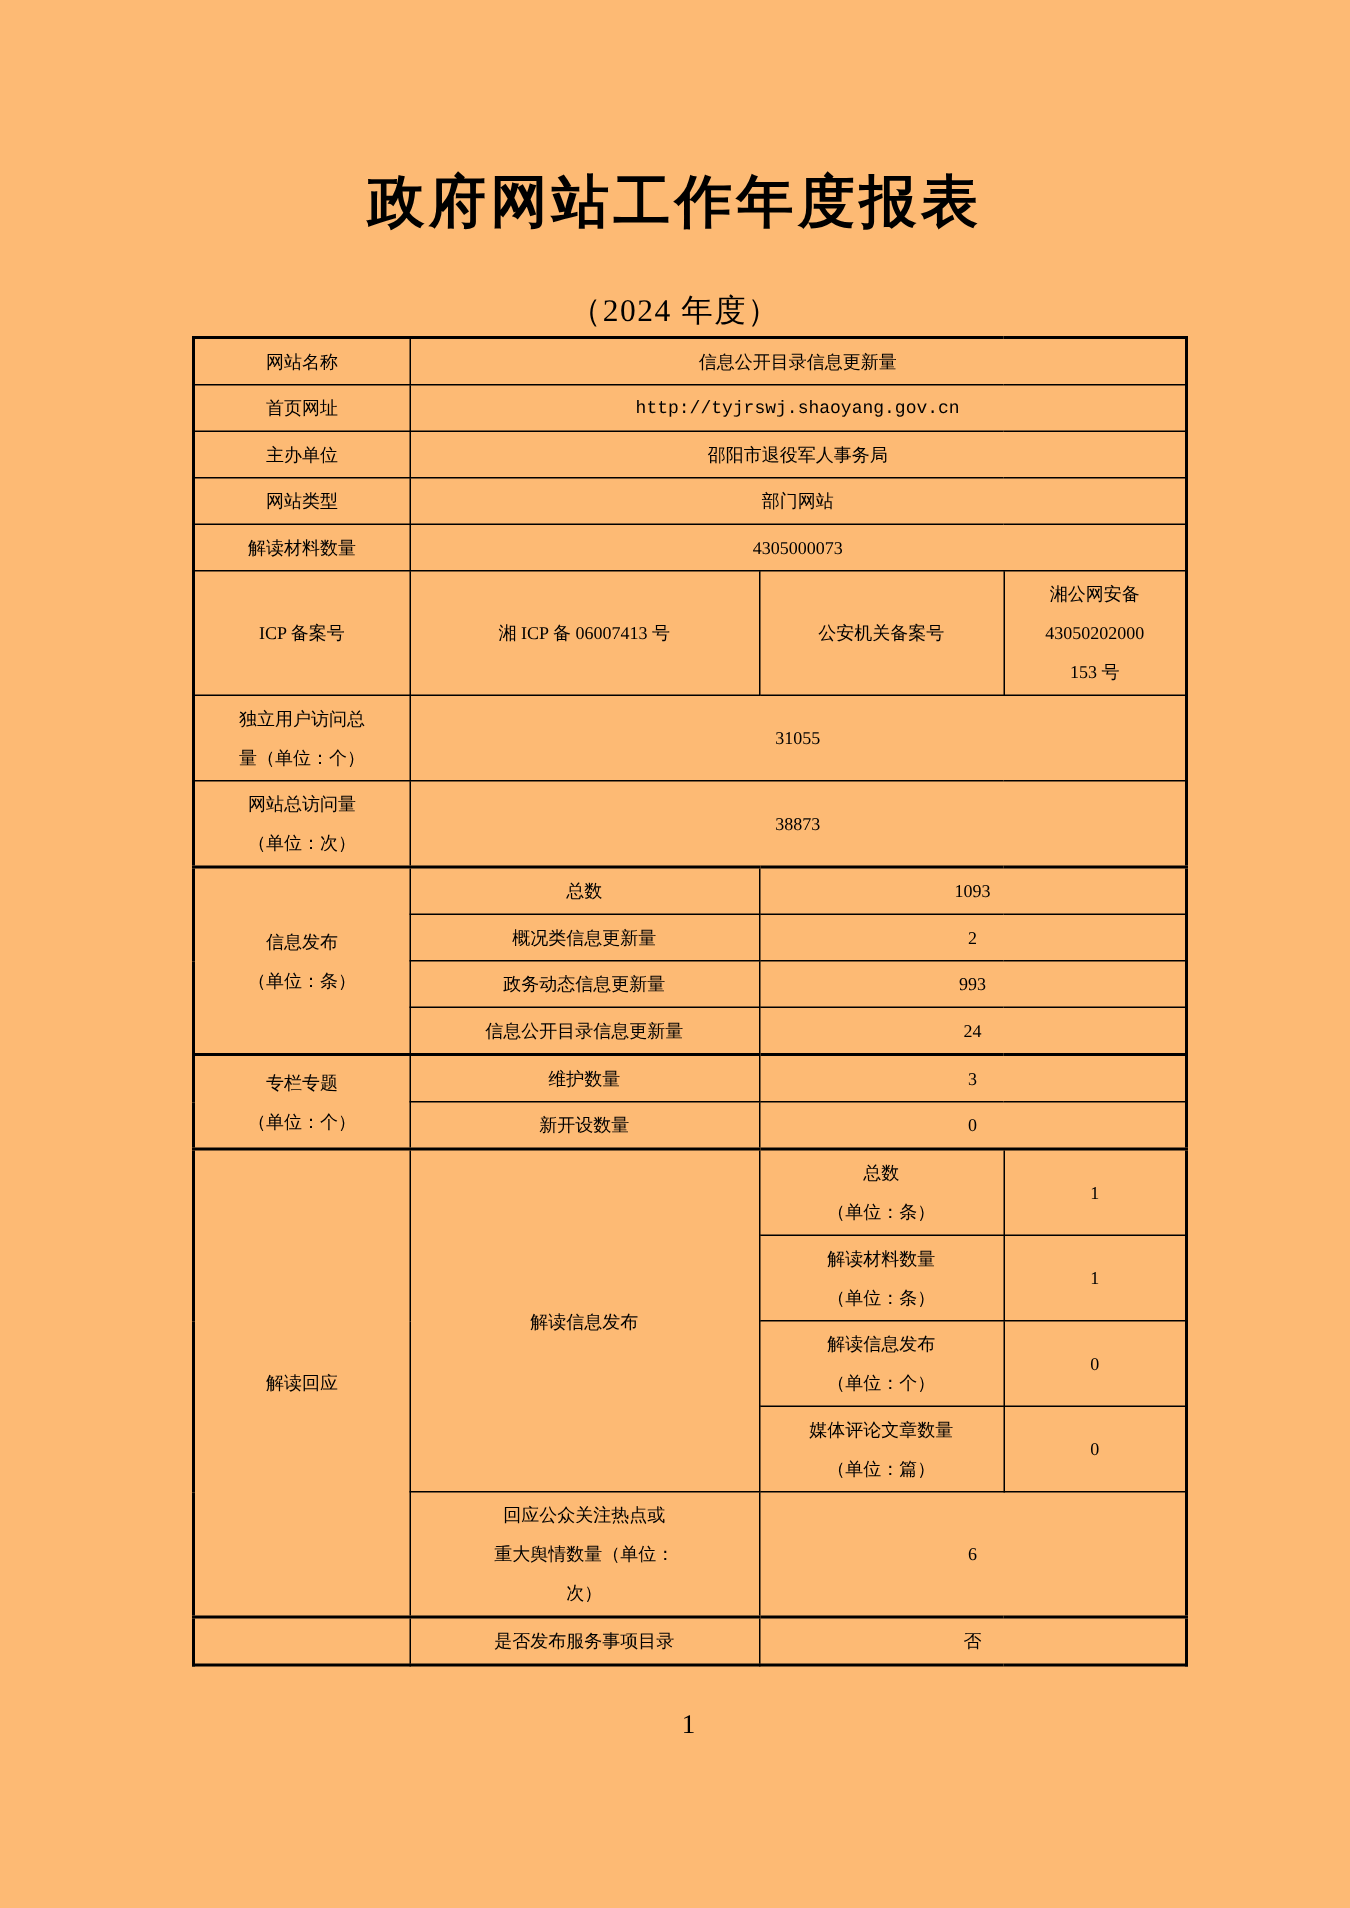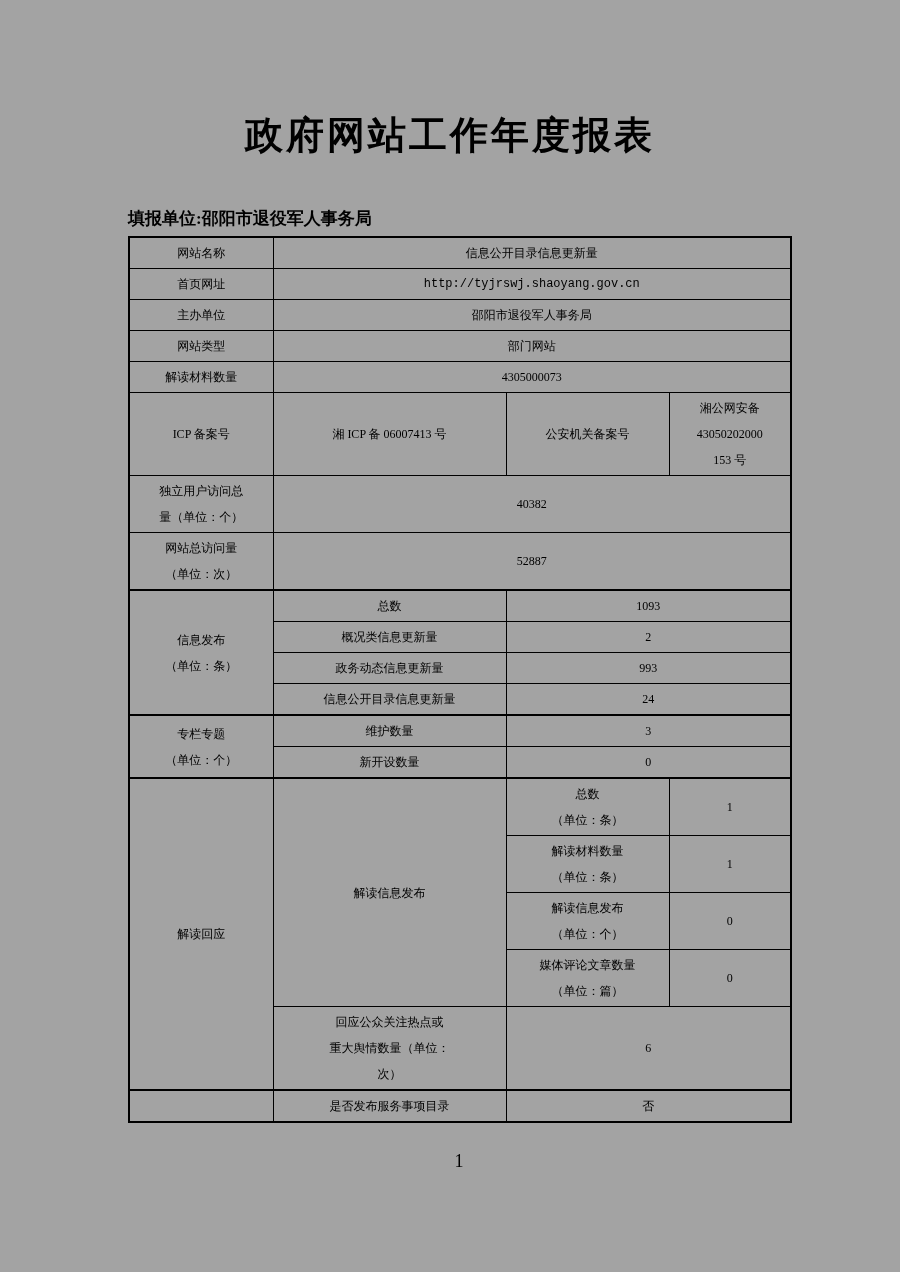--- a/index.html
+++ b/index.html
@@ -6,21 +6,21 @@
     margin: 0;
     padding: 0;
     background: #ffffff;
     color: #000000;
     font-family: "Liberation Serif", "DejaVu Serif", serif;
   }
   .page {
     position: relative;
     width: 900px;
     height: 1272px;
-    background: #a3a3a3;
+    background: #fdba74;
     overflow: hidden;
   }
   .doc-title {
     padding-top: 112px;
     text-align: center;
     font-family: "Liberation Sans", "DejaVu Sans", sans-serif;
     font-weight: 700;
     font-size: 38px;
     line-height: 46px;
     letter-spacing: 3px;
@@ -74,21 +74,21 @@
     text-align: center;
     font-size: 18px;
   }
 </style>
 </head>
 <body>
 
 <div class="page">
 
   <div class="doc-title">政府网站工作年度报表</div>
-  <div class="report-unit">填报单位:邵阳市退役军人事务局</div>
+  <div class="doc-subtitle">（2024 年度）</div>
 
   <table class="report">
     <colgroup>
       <col style="width:144px">
       <col style="width:233px">
       <col style="width:163px">
       <col style="width:122px">
     </colgroup>
 
     <tbody>
@@ -126,29 +126,29 @@
         <span class="line">43050202000</span>
         <span class="line">153 号</span>
       </td>
     </tr>
 
     <tr class="h57">
       <td>
         <span class="line">独立用户访问总</span>
         <span class="line">量（单位：个）</span>
       </td>
-      <td colspan="3" class="num">40382</td>
+      <td colspan="3" class="num">31055</td>
     </tr>
 
     <tr class="h57">
       <td>
         <span class="line">网站总访问量</span>
         <span class="line">（单位：次）</span>
       </td>
-      <td colspan="3" class="num">52887</td>
+      <td colspan="3" class="num">38873</td>
     </tr>
 
     <tr class="h31 thick-top">
       <td rowspan="4">
         <span class="line">信息发布</span>
         <span class="line">（单位：条）</span>
       </td>
       <td>总数</td>
       <td colspan="2" class="num">1093</td>
     </tr>

